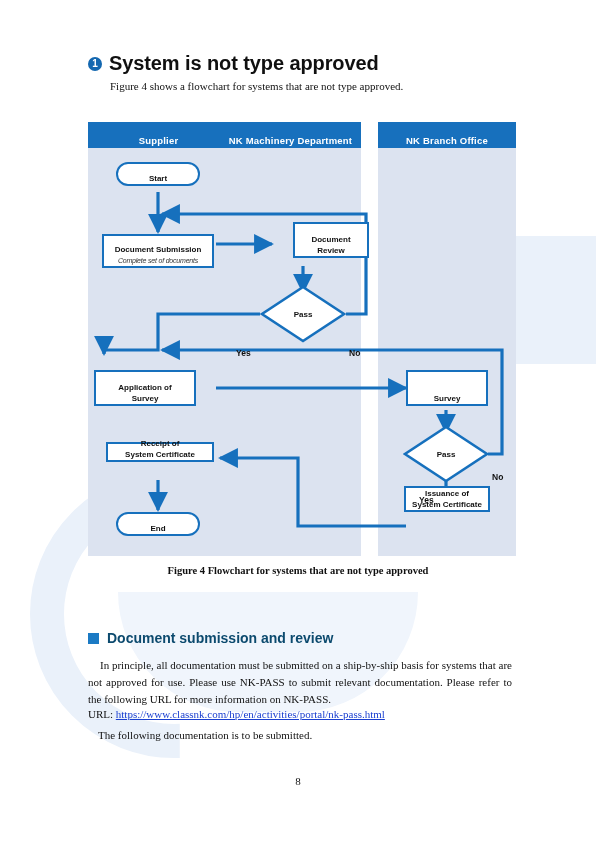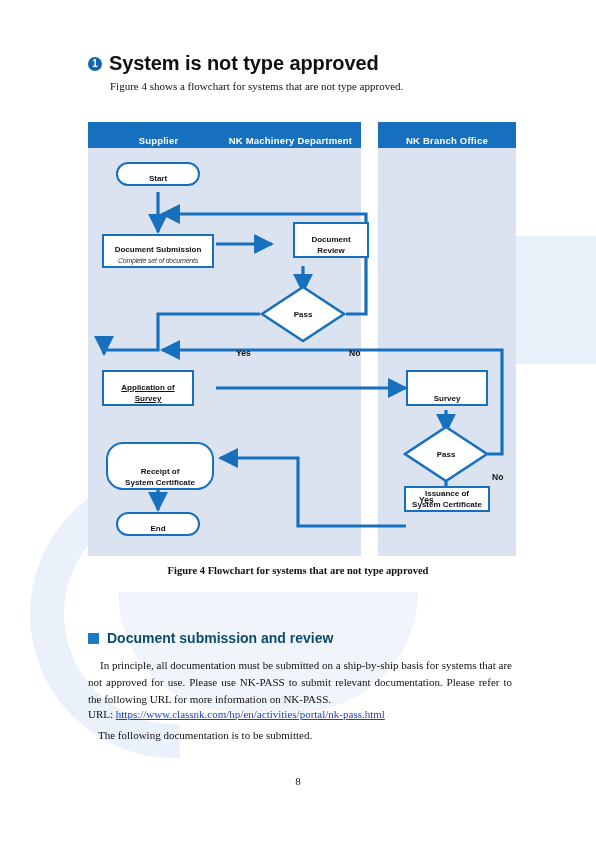--- a/index.html
+++ b/index.html
@@ -310,37 +310,37 @@
         <span>Review</span>
       </div>
 
       <div class="diamond" style="left:172px; top:163px; width:86px; height:58px;">
         <svg width="86" height="58" viewBox="0 0 86 58">
           <polygon points="43,2 84,29 43,56 2,29" fill="#ffffff" stroke="#1670bd" stroke-width="2.6"></polygon>
         </svg>
         <span>Pass</span>
       </div>
 
-      <div class="node" style="left:14px; top:248px; width:92px; height:36px;text-decoration:underline;">
+      <div class="node" style="left:6px; top:248px; width:102px; height:36px;">
         <span>Application of</span>
         <span>Survey</span>
       </div>
 
       <div class="node" style="left:318px; top:248px; width:82px; height:36px;">
         <span>Survey</span>
       </div>
 
       <div class="diamond" style="left:315px; top:303px; width:86px; height:58px;">
         <svg width="86" height="58" viewBox="0 0 86 58">
           <polygon points="43,2 84,29 43,56 2,29" fill="#ffffff" stroke="#1670bd" stroke-width="2.6"></polygon>
         </svg>
         <span>Pass</span>
       </div>
 
-      <div class="node" style="left:18px; top:320px; width:108px; height:48px;border-radius:17px;">
+      <div class="node" style="left:18px; top:320px; width:108px; height:20px;">
         <span>Receipt of</span>
         <span>System Certificate</span>
       </div>
 
       <div class="node" style="left:316px; top:364px; width:86px; height:26px;">
         <span>Issuance of</span>
         <span>System Certificate</span>
       </div>
 
       <div class="node stadium" style="left:28px; top:390px; width:84px; height:24px;">

